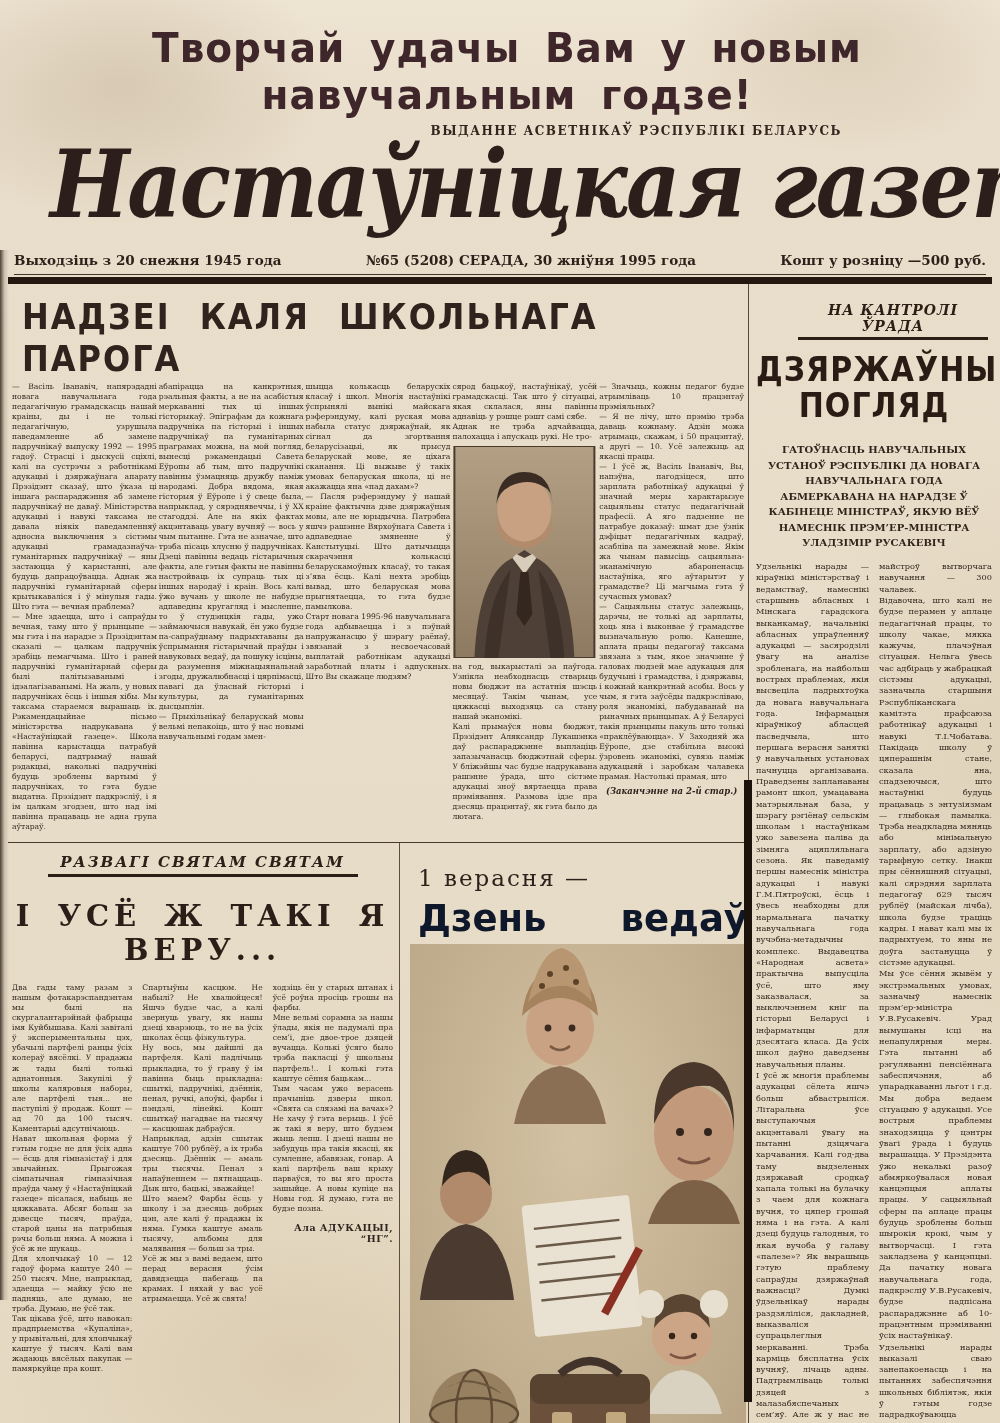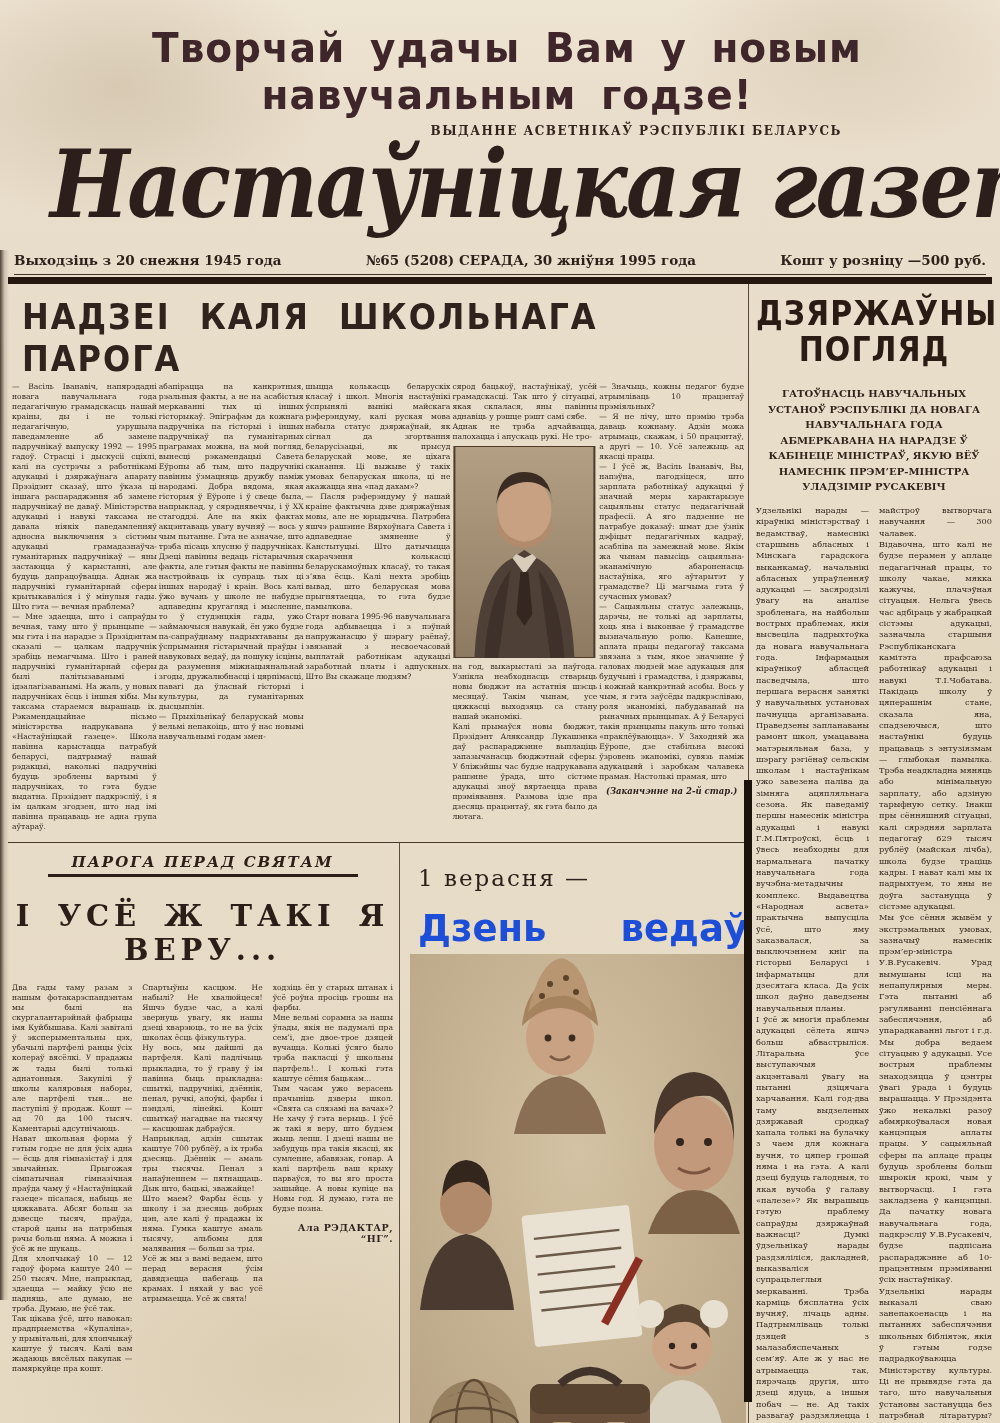--- a/index.html
+++ b/index.html
@@ -54,22 +54,22 @@
     width:310px;margin:4px auto 0 auto;border-bottom:3px solid #2c1d15;padding-bottom:3px;color:#2e2018;}
   .feature-headline{font-family:"DejaVu Serif",serif;font-weight:bold;font-size:29px;
     letter-spacing:5px;word-spacing:8px;text-align:center;margin:22px 0 16px 0;color:#2b1d17;}
   .cols3{display:flex;gap:10px;}
   .cols3 .col{flex:1;}
   .byline{font-weight:bold;font-size:9.5px;text-align:right;margin-top:8px;letter-spacing:.5px;}
 
   .photo-section{flex:1;border-left:1px solid #5f4c3e;padding:6px 0 0 10px;position:relative;}
   .photo-head{margin:16px 0 0 8px;}
   .photo-date{font-size:23px;color:#2e211b;letter-spacing:2px;}
-  .photo-words{display:flex;justify-content:space-between;width:330px;margin-top:16px;
-    font-family:"DejaVu Sans",sans-serif;font-weight:bold;font-size:37px;color:#1d4ed8;}
+  .photo-words{display:flex;justify-content:space-between;width:330px;margin-top:6px;
+    font-family:"DejaVu Sans",sans-serif;font-weight:bold;font-size:37px;color:#0f172a;}
   .collage{display:block;margin-top:4px;}
 
   
   .rz-kicker{font-style:italic;font-weight:bold;font-size:14px;letter-spacing:1px;text-align:center;
     width:190px;margin:18px 4px 0 auto;border-bottom:3px solid #2c1d15;padding-bottom:3px;color:#2c1d15;}
   .rz-headline{font-family:"DejaVu Sans",sans-serif;font-weight:bold;font-size:30px;line-height:1.08;
     text-align:center;letter-spacing:1px;margin-top:16px;color:#2a1c14;transform:scaleY(1.12);}
   .rz-subhead{font-weight:bold;font-size:10px;line-height:1.55;text-align:center;margin:22px 2px 10px 2px;color:#32241c;}
   .cols2{display:flex;gap:10px;margin-top:4px;}
   .cols2 .col{flex:1;}
@@ -145,41 +145,41 @@
 — Я не лічу, што прэмію трэба даваць кожнаму. Адзін можа атрымаць, скажам, і 50 працэнтаў, а другі — 10. Усё залежыць ад якасці працы.
 — І ўсё ж, Васіль Іванавіч, Вы, напэўна, пагодзіцеся, што зарплата работнікаў адукацыі ў значнай меры характарызуе сацыяльны статус педагагічнай прафесіі. А яго падзенне не патрабуе доказаў: шмат дзе ўзнік дэфіцыт педагагічных кадраў, асабліва па замежнай мове. Якім жа чынам павысіць сацыяльна-эканамічную абароненасць настаўніка, яго аўтарытэт у грамадстве? Ці магчыма гэта ў сучасных умовах?
 — Сацыяльны статус залежыць, дарэчы, не толькі ад зарплаты, хоць яна і выконвае ў грамадстве вызначальную ролю. Канешне, аплата працы педагогаў таксама звязана з тым, якое значэнне ў галовах людзей мае адукацыя для будучыні і грамадства, і дзяржавы, і кожнай канкрэтнай асобы. Вось у чым, я гэта заўсёды падкрэсліваю, роля эканомікі, пабудаванай на рыначных прынцыпах. А ў Беларусі такія прынцыпы пакуль што толькі «праклёўваюцца». У Заходняй жа Еўропе, дзе стабільна высокі ўзровень эканомікі, сувязь паміж адукацыяй і заробкам чалавека прамая. Настолькі прамая, што</div>
           <div class="contnote">(Заканчэнне на 2-й стар.)</div>
         </div>
       </div>
 
       <div class="lower">
 
         <div class="feature">
-          <div class="kicker">ПАРОГА ПЕРАД СВЯТАМ</div>
+          <div class="kicker">РАЗВАГІ СВЯТАМ СВЯТАМ</div>
           <div class="feature-headline">І УСЁ Ж ТАКІ Я ВЕРУ...</div>
           <div class="cols3">
             <div class="col">
               <div class="coltext">Два гады таму разам з нашым фотакарэспандэнтам мы былі на скургалантарэйнай фабрыцы імя Куйбышава. Калі завіталі ў эксперыментальны цэх, убачылі партфелі ранцы ўсіх колераў вясёлкі. У прадажы ж тады былі толькі аднатонныя. Закупілі ў школы каляровыя наборы, але партфелі тыя... не паступілі ў продаж. Кошт — ад 70 да 100 тысяч. Каментарыі адсутнічаюць.
 Нават школьная форма ў гэтым годзе не для ўсіх адна — ёсць для гімназістаў і для звычайных. Прыгожая сімпатычная гімназічная праўда чаму ў «Настаўніцкай газеце» пісалася, набыць яе цяжкавата. Абсяг больш за дзвесце тысяч, праўда, старой цаны на патрэбныя рэчы больш няма. А можна і ўсё ж не шукаць.
 Для хлопчыкаў 10 — 12 гадоў форма каштуе 240 — 250 тысяч. Мне, напрыклад, здаецца — майку ўсю не падняць, але думаю, не трэба. Думаю, не ўсё так.
 Так цікава ўсё, што навокал: прадпрыемства «Купаліна», у прывітальні, для хлопчыкаў каштуе ў тысяч. Калі вам жадаюць вясёлых пакупак — памяркуйце пра кошт.</div>
             </div>
             <div class="col">
               <div class="coltext">Спартыўны касцюм. Не набылі? Не хвалюйцеся! Яшчэ будзе час, а калі звернуць увагу, як нашы дзеці хварэюць, то не ва ўсіх школах ёсць фізкультура.
 Ну вось, мы дайшлі да партфеля. Калі падлічыць прыкладна, то ў граву ў ім павінна быць прыкладна: сшыткі, падручнікі, дзённік, пенал, ручкі, алоўкі, фарбы і пэндзлі, лінейкі. Кошт сшыткаў нагадвае на тысячу — касцюшак дабраўся.
 Напрыклад, адзін сшытак каштуе 700 рублёў, а іх трэба дзесяць. Дзённік — амаль тры тысячы. Пенал з напаўненнем — пятнаццаць. Дык што, бацькі, зважайце!
 Што маем? Фарбы ёсць у школу і за дзесяць добрых цэн, але калі ў прадажы іх няма. Гумка каштуе амаль тысячу, альбомы для малявання — больш за тры.
 Усё ж мы з вамі ведаем, што перад верасня ўсім давядзецца пабегаць па крамах. І няхай у вас усё атрымаецца. Усё ж свята!</div>
             </div>
             <div class="col">
               <div class="coltext">ходзіць ён у старых штанах і ўсё роўна просіць грошы на фарбы.
 Мне вельмі сорамна за нашы ўлады, якія не падумалі пра сем’і, дзе двое-трое дзяцей вучацца. Колькі ўсяго было трэба пакласці ў школьны партфель!.. І колькі гэта каштуе сёння бацькам...
 Тым часам ужо верасень прачыніць дзверы школ. «Свята са слязамі на вачах»? Не хачу ў гэта верыць. І ўсё ж такі я веру, што будзем жыць лепш. І дзеці нашы не забудуць пра такія якасці, як сумленне, абавязак, гонар. А калі партфель ваш крыху парваўся, то вы яго проста зашыйце. А новы купіце на Новы год. Я думаю, гэта не будзе позна.</div>
-              <div class="byline">Ала РЭДАКТАР, “НГ”.</div>
+              <div class="byline">Ала АДУКАЦЫІ, “НГ”.</div>
             </div>
           </div>
 
         </div>
 
         <div class="photo-section">
           <div class="photo-head">
             <div class="photo-date">1  верасня  —</div>
             <div class="photo-words">
               <span>Дзень</span>
@@ -273,20 +273,21 @@
           </svg>
 
         </div>
 
       </div>
     </div>
 
     <div class="right-zone">
       <div class="heavy-bar"></div>
 
+      <div class="rz-kicker">НА КАНТРОЛІ ЎРАДА</div>
       <div class="rz-headline">
         <span>ДЗЯРЖАЎНЫ</span><br>
         <span>ПОГЛЯД</span>
       </div>
       <div class="rz-subhead">ГАТОЎНАСЦЬ НАВУЧАЛЬНЫХ УСТАНОЎ РЭСПУБЛІКІ ДА НОВАГА НАВУЧАЛЬНАГА ГОДА АБМЕРКАВАНА НА НАРАДЗЕ Ў КАБІНЕЦЕ МІНІСТРАЎ, ЯКУЮ ВЁЎ НАМЕСНІК ПРЭМ’ЕР-МІНІСТРА УЛАДЗІМІР РУСАКЕВІЧ</div>
 
       <div class="cols2">
         <div class="col">
           <div class="rz-text">Удзельнікі нарады — кіраўнікі міністэрстваў і ведамстваў, намеснікі старшынь абласных і Мінскага гарадскога выканкамаў, начальнікі абласных упраўленняў адукацыі — засяродзілі ўвагу на аналізе зробленага, на найбольш вострых праблемах, якія высвеціла падрыхтоўка да новага навучальнага года. Інфармацыя кіраўнікоў абласцей пасведчыла, што першага верасня заняткі ў навучальных установах пачнуцца арганізавана. Праведзены запланаваны рамонт школ, умацавана матэрыяльная база, у шэрагу рэгіёнаў сельскім школам і настаўнікам ужо завезена паліва да зімняга ацяпляльнага сезона. Як паведаміў першы намеснік міністра адукацыі і навукі Г.М.Пятроўскі, ёсць і ўвесь неабходны для нармальнага пачатку навучальнага года вучэбна-метадычны комплекс. Выдавецтва «Народная асвета» практычна выпусціла ўсё, што яму заказвалася, за выключэннем кніг па гісторыі Беларусі і інфарматыцы для дзесятага класа. Да ўсіх школ даўно даведзены навучальныя планы.
 І ўсё ж многія праблемы адукацыі сёлета яшчэ больш абвастрыліся. Літаральна ўсе выступаючыя акцэнтавалі ўвагу на пытанні дзіцячага харчавання. Калі год-два таму выдзеленых дзяржавай сродкаў хапала толькі на булачку з чаем для кожнага вучня, то цяпер грошай няма і на гэта. А калі дзеці будуць галодныя, то якая вучоба ў галаву «палезе»? Як вырашыць гэтую праблему сапраўды дзяржаўнай важнасці? Думкі ўдзельнікаў нарады раздзяліліся, дакладней, выказваліся супрацьлеглыя меркаванні. Трэба карміць бясплатна ўсіх вучняў, лічаць адны. Падтрымліваць толькі дзяцей з малазабяспечаных сем’яў. Але ж у нас не атрымаецца так, пярэчаць другія, што дзеці ядуць, а іншыя побач — не. Ад такіх развагаў раздзяляецца і цана гарачага абеду.

